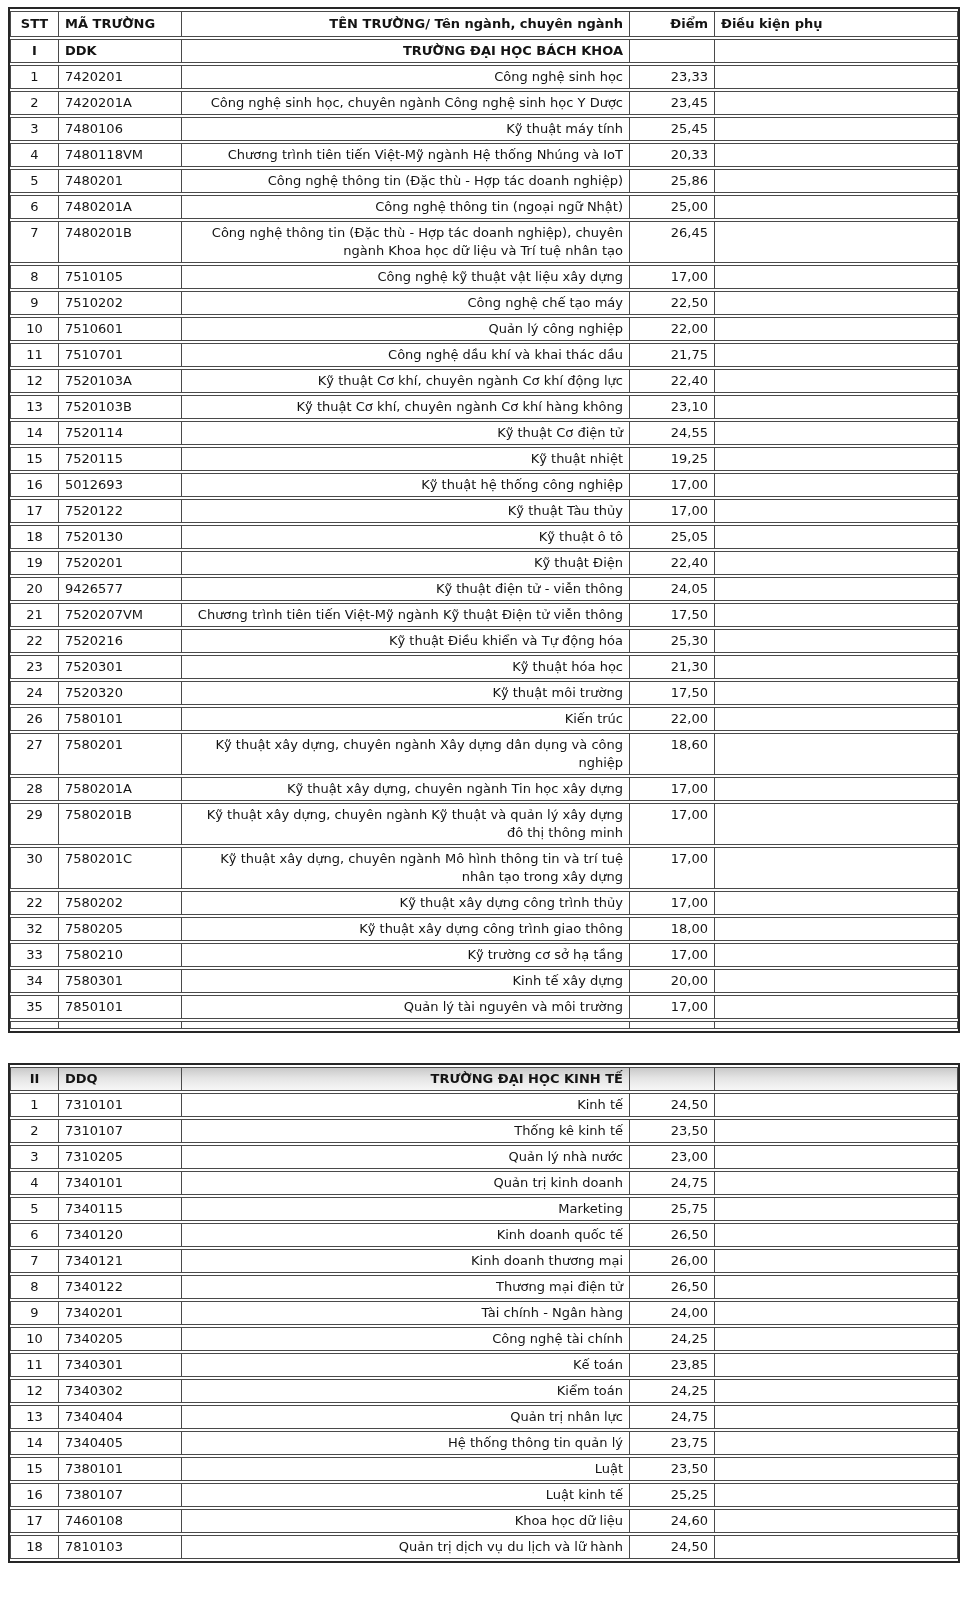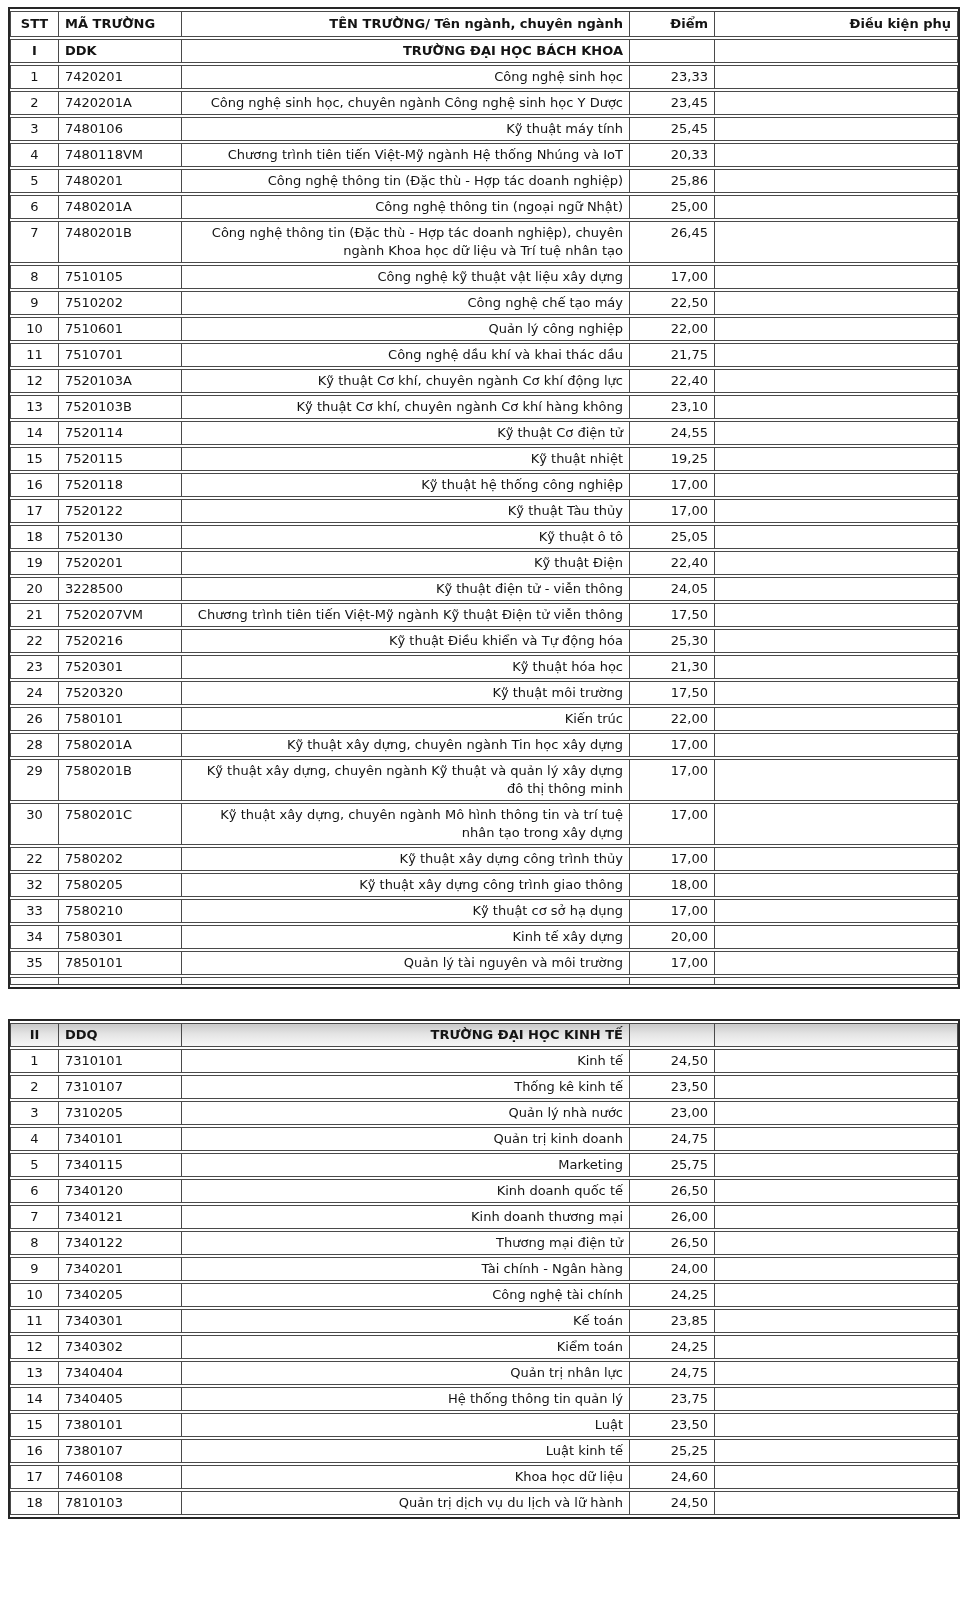--- a/index.html
+++ b/index.html
@@ -31,21 +31,21 @@
     background: #ffffff;
     overflow: hidden;
     word-wrap: break-word;
   }
   th:first-child, td:first-child { border-left: 1px solid #4a4a4a; }
   th { font-weight: bold; text-align: center; padding-top: 3px; padding-bottom: 3px; }
   .c-stt   { text-align: center; }
   .c-code  { text-align: left; margin-left: 28px; }
   .c-name  { text-align: right; }
   .c-score { text-align: right; }
-  .c-cond  { text-align: right; }
+  .c-cond  { text-align: left; }
   tr.sec-row td { font-weight: bold; }
   tr.sec-row.shaded td {
     background: linear-gradient(180deg, #c9c9c9 0%, #e4e4e4 45%, #f7f7f7 100%);
   }
   tr.spacer-row td { height: 6px; padding: 0; }
   .table-gap { height: 30px; }
 </style>
 </head>
 <body>
 
@@ -176,21 +176,21 @@
         </tr>
         <tr>
           <td class="c-stt">15</td>
           <td class="c-code">7520115</td>
           <td class="c-name">Kỹ thuật nhiệt</td>
           <td class="c-score">19,25</td>
           <td class="c-cond"></td>
         </tr>
         <tr>
           <td class="c-stt">16</td>
-          <td class="c-code">7520118</td>
+          <td class="c-code">5012693</td>
           <td class="c-name">Kỹ thuật hệ thống công nghiệp</td>
           <td class="c-score">17,00</td>
           <td class="c-cond"></td>
         </tr>
         <tr>
           <td class="c-stt">17</td>
           <td class="c-code">7520122</td>
           <td class="c-name">Kỹ thuật Tàu thủy</td>
           <td class="c-score">17,00</td>
           <td class="c-cond"></td>
@@ -204,21 +204,21 @@
         </tr>
         <tr>
           <td class="c-stt">19</td>
           <td class="c-code">7520201</td>
           <td class="c-name">Kỹ thuật Điện</td>
           <td class="c-score">22,40</td>
           <td class="c-cond"></td>
         </tr>
         <tr>
           <td class="c-stt">20</td>
-          <td class="c-code">3228500</td>
+          <td class="c-code">9426577</td>
           <td class="c-name">Kỹ thuật điện tử - viễn thông</td>
           <td class="c-score">24,05</td>
           <td class="c-cond"></td>
         </tr>
         <tr>
           <td class="c-stt">21</td>
           <td class="c-code">7520207VM</td>
           <td class="c-name">Chương trình tiên tiến Việt-Mỹ ngành Kỹ thuật Điện tử viễn thông</td>
           <td class="c-score">17,50</td>
           <td class="c-cond"></td>
@@ -245,20 +245,27 @@
           <td class="c-cond"></td>
         </tr>
         <tr>
           <td class="c-stt">26</td>
           <td class="c-code">7580101</td>
           <td class="c-name">Kiến trúc</td>
           <td class="c-score">22,00</td>
           <td class="c-cond"></td>
         </tr>
         <tr>
+          <td class="c-stt">27</td>
+          <td class="c-code">7580201</td>
+          <td class="c-name">Kỹ thuật xây dựng, chuyên ngành Xây dựng dân dụng và công nghiệp</td>
+          <td class="c-score">18,60</td>
+          <td class="c-cond"></td>
+        </tr>
+        <tr>
           <td class="c-stt">28</td>
           <td class="c-code">7580201A</td>
           <td class="c-name">Kỹ thuật xây dựng, chuyên ngành Tin học xây dựng</td>
           <td class="c-score">17,00</td>
           <td class="c-cond"></td>
         </tr>
         <tr>
           <td class="c-stt">29</td>
           <td class="c-code">7580201B</td>
           <td class="c-name">Kỹ thuật xây dựng, chuyên ngành Kỹ thuật và quản lý xây dựng đô thị thông minh</td>
@@ -282,21 +289,21 @@
         <tr>
           <td class="c-stt">32</td>
           <td class="c-code">7580205</td>
           <td class="c-name">Kỹ thuật xây dựng công trình giao thông</td>
           <td class="c-score">18,00</td>
           <td class="c-cond"></td>
         </tr>
         <tr>
           <td class="c-stt">33</td>
           <td class="c-code">7580210</td>
-          <td class="c-name">Kỹ thuật cơ sở hạ dụng</td>
+          <td class="c-name">Kỹ trường cơ sở hạ tầng</td>
           <td class="c-score">17,00</td>
           <td class="c-cond"></td>
         </tr>
         <tr>
           <td class="c-stt">34</td>
           <td class="c-code">7580301</td>
           <td class="c-name">Kinh tế xây dựng</td>
           <td class="c-score">20,00</td>
           <td class="c-cond"></td>
         </tr>

